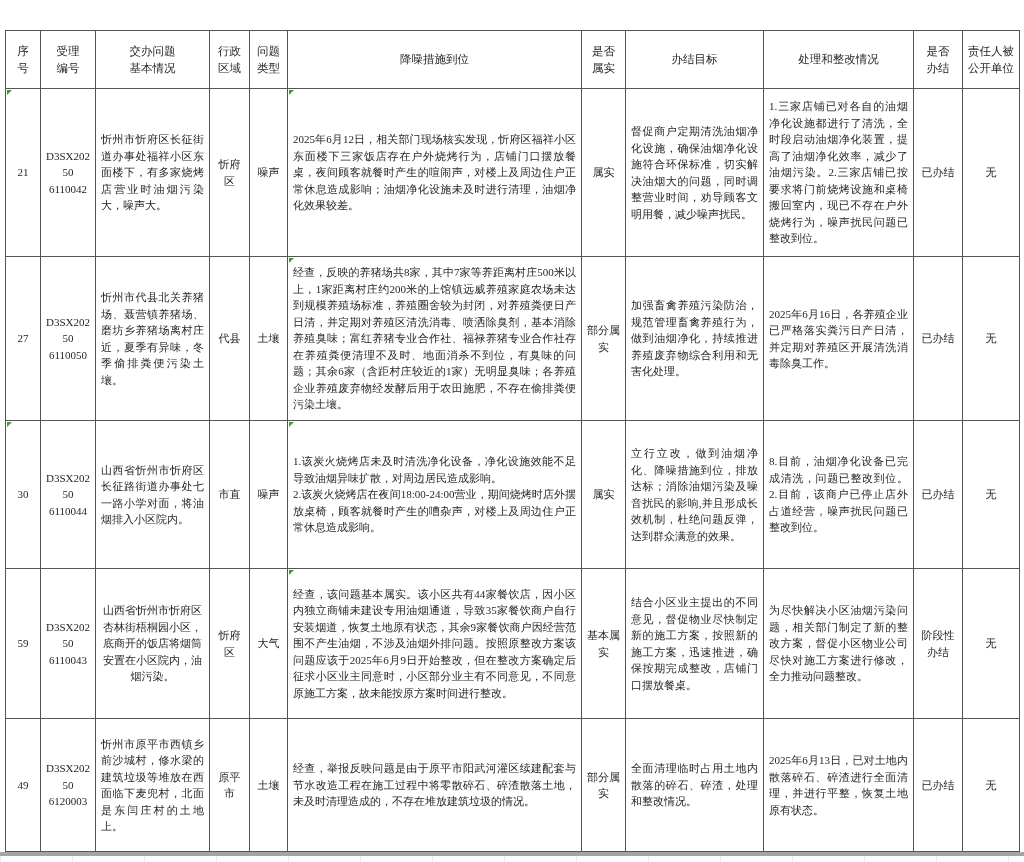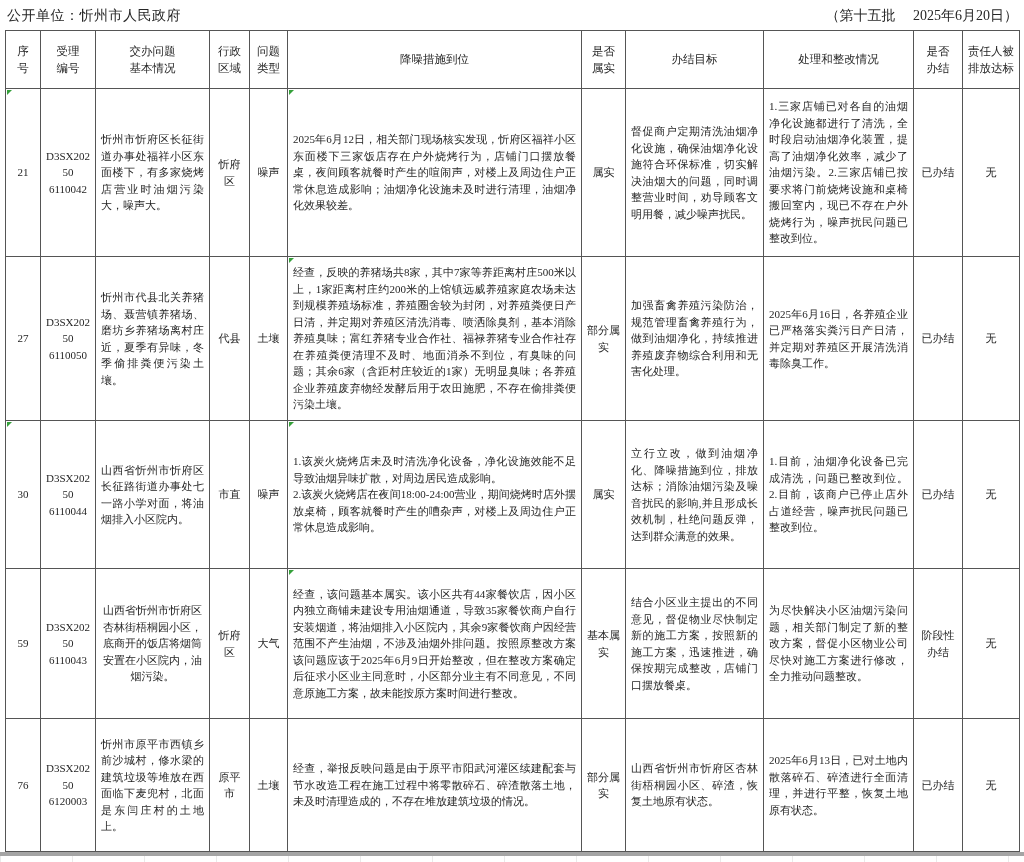--- a/index.html
+++ b/index.html
@@ -54,24 +54,20 @@
     position:absolute; top:856px; left:0; width:1024px; height:6px;
     background:repeating-linear-gradient(90deg, #e7e7e7 0 1px, transparent 1px 72px);
     opacity:0.9;
   }
 </style>
 </head>
 <body>
 
 <div class="sheet">
 
-  <div class="titlebar">
-    <span class="title-left">公开单位：忻州市人民政府</span>
-    <span class="title-right">（第十五批　 2025年6月20日）</span>
-  </div>
 
   <table class="grid">
     <colgroup>
       <col style="width:35px">
         <col style="width:55px">
         <col style="width:114px">
       <col style="width:40px">
         <col style="width:38px">
         <col style="width:294px">
       <col style="width:44px">
@@ -94,21 +90,21 @@
       <td>问题
 类型</td>
       <td>降噪措施到位</td>
       <td>是否
 属实</td>
       <td>办结目标</td>
       <td>处理和整改情况</td>
       <td>是否
 办结</td>
       <td>责任人被
-排放达标</td>
+公开单位</td>
     </tr>
 
     <tr class="r0">
       <td class="c"><span class="flag"></span><span>21</span></td>
       <td class="c pre">D3SX20250
 6110042</td>
       <td class="j pad">忻州市忻府区长征街道办事处福祥小区东面楼下，有多家烧烤店营业时油烟污染大，噪声大。</td>
       <td class="c">忻府区</td>
       <td class="c">噪声</td>
       <td class="j pre pad"><span class="flag"></span><span>2025年6月12日，相关部门现场核实发现，忻府区福祥小区东面楼下三家饭店存在户外烧烤行为，店铺门口摆放餐桌，夜间顾客就餐时产生的喧闹声，对楼上及周边住户正常休息造成影响；油烟净化设施未及时进行清理，油烟净化效果较差。</span></td>
@@ -138,51 +134,51 @@
       <td class="c"><span class="flag"></span><span>30</span></td>
       <td class="c pre">D3SX20250
 6110044</td>
       <td class="j pad">山西省忻州市忻府区长征路街道办事处七一路小学对面，将油烟排入小区院内。</td>
       <td class="c">市直</td>
       <td class="c">噪声</td>
       <td class="j pre pad"><span class="flag"></span><span>1.该炭火烧烤店未及时清洗净化设备，净化设施效能不足导致油烟异味扩散，对周边居民造成影响。
 2.该炭火烧烤店在夜间18:00-24:00营业，期间烧烤时店外摆放桌椅，顾客就餐时产生的嘈杂声，对楼上及周边住户正常休息造成影响。</span></td>
       <td class="c">属实</td>
       <td class="j pad">立行立改，做到油烟净化、降噪措施到位，排放达标；消除油烟污染及噪音扰民的影响,并且形成长效机制，杜绝问题反弹，达到群众满意的效果。</td>
-      <td class="j pad">1.目前，油烟净化设备已完成清洗，问题已整改到位。2.目前，该商户已停止店外占道经营，噪声扰民问题已整改到位。</td>
+      <td class="j pad">8.目前，油烟净化设备已完成清洗，问题已整改到位。2.目前，该商户已停止店外占道经营，噪声扰民问题已整改到位。</td>
       <td class="c">已办结</td>
       <td class="c">无</td>
     </tr>
 
     <tr class="r3">
       <td class="c"><span>59</span></td>
       <td class="c pre">D3SX20250
 6110043</td>
       <td class="c pad">山西省忻州市忻府区杏林街梧桐园小区，底商开的饭店将烟筒安置在小区院内，油烟污染。</td>
       <td class="c">忻府区</td>
       <td class="c">大气</td>
-      <td class="j pre pad"><span class="flag"></span><span>经查，该问题基本属实。该小区共有44家餐饮店，因小区内独立商铺未建设专用油烟通道，导致35家餐饮商户自行安装烟道，将油烟排入小区院内，其余9家餐饮商户因经营范围不产生油烟，不涉及油烟外排问题。按照原整改方案该问题应该于2025年6月9日开始整改，但在整改方案确定后征求小区业主同意时，小区部分业主有不同意见，不同意原施工方案，故未能按原方案时间进行整改。</span></td>
+      <td class="j pre pad"><span class="flag"></span><span>经查，该问题基本属实。该小区共有44家餐饮店，因小区内独立商铺未建设专用油烟通道，导致35家餐饮商户自行安装烟道，恢复土地原有状态，其余9家餐饮商户因经营范围不产生油烟，不涉及油烟外排问题。按照原整改方案该问题应该于2025年6月9日开始整改，但在整改方案确定后征求小区业主同意时，小区部分业主有不同意见，不同意原施工方案，故未能按原方案时间进行整改。</span></td>
       <td class="c">基本属实</td>
       <td class="j pad">结合小区业主提出的不同意见，督促物业尽快制定新的施工方案，按照新的施工方案，迅速推进，确保按期完成整改，店铺门口摆放餐桌。</td>
       <td class="j pad">为尽快解决小区油烟污染问题，相关部门制定了新的整改方案，督促小区物业公司尽快对施工方案进行修改，全力推动问题整改。</td>
       <td class="c pre">阶段性
 办结</td>
       <td class="c">无</td>
     </tr>
 
     <tr class="r4">
-      <td class="c"><span>76</span></td>
+      <td class="c"><span>49</span></td>
       <td class="c pre">D3SX20250
 6120003</td>
       <td class="j pad">忻州市原平市西镇乡前沙城村，修水梁的建筑垃圾等堆放在西面临下麦兜村，北面是东闫庄村的土地上。</td>
       <td class="c">原平市</td>
       <td class="c">土壤</td>
       <td class="j pre pad"><span>经查，举报反映问题是由于原平市阳武河灌区续建配套与节水改造工程在施工过程中将零散碎石、碎渣散落土地，未及时清理造成的，不存在堆放建筑垃圾的情况。</span></td>
       <td class="c">部分属实</td>
-      <td class="j pad">山西省忻州市忻府区杏林街梧桐园小区、碎渣，恢复土地原有状态。</td>
+      <td class="j pad">全面清理临时占用土地内散落的碎石、碎渣，处理和整改情况。</td>
       <td class="j pad">2025年6月13日，已对土地内散落碎石、碎渣进行全面清理，并进行平整，恢复土地原有状态。</td>
       <td class="c">已办结</td>
       <td class="c">无</td>
     </tr>
   </tbody>
     </table>
 
   <div class="bottom-band"></div>
   <div class="bottom-grid"></div>
 

